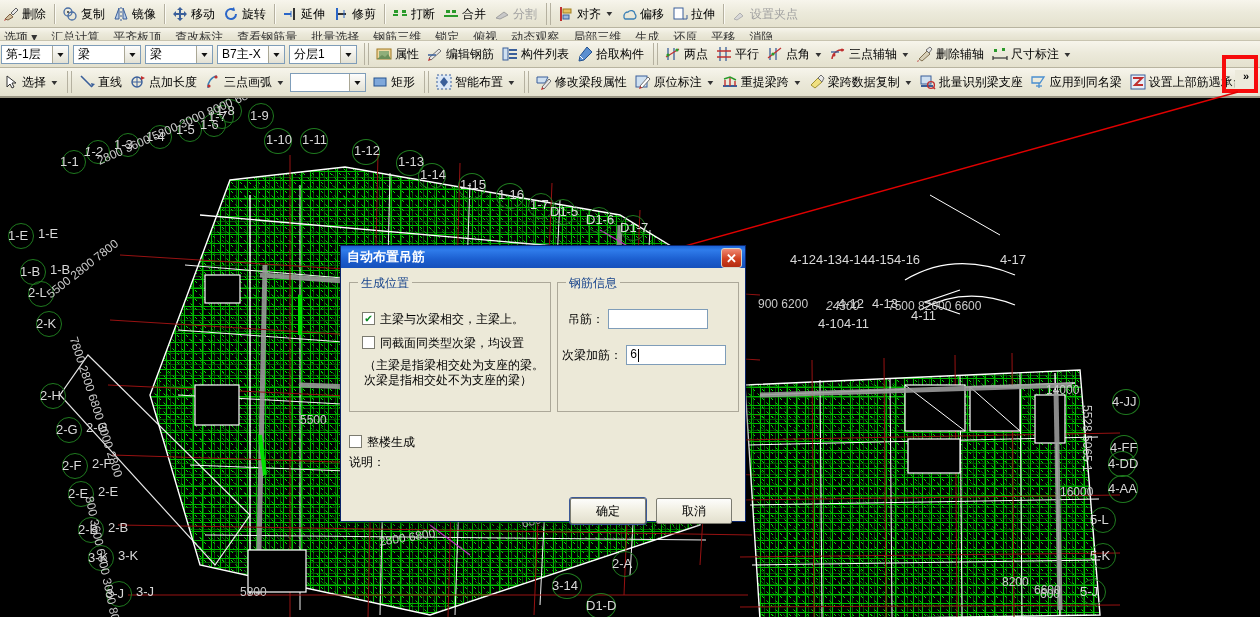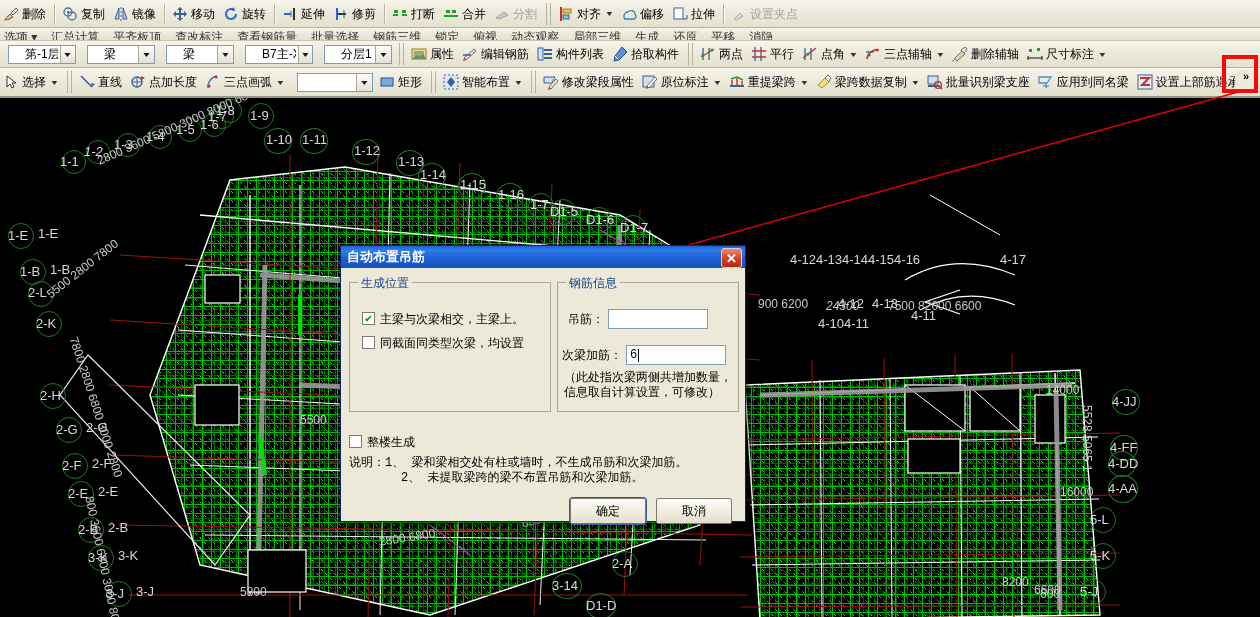--- a/index.html
+++ b/index.html
@@ -44,21 +44,21 @@
   .caret { font-size: 7px; color: #333; margin-left: 2px; transform: scaleX(1.4); display:inline-block;}
 
   
   .ic { width: 16px; height: 16px; display: inline-block; position: relative; flex: 0 0 16px;}
   .ic svg { display:block; }
 
   
   .combo {
     display: inline-flex; align-items: center;
     height: 19px; background: #fff; border: 1px solid #7f9db9;
-    margin: 0 3px 0 8px; font-size: 12px; padding-left: 16px;
+    margin: 0 3px 0 1px; font-size: 12px; padding-left: 4px;
     box-sizing: border-box;
   }
   .combo .txt { flex: 1 1 auto; overflow: hidden; white-space: nowrap; }
   .combo .btn {
     width: 15px; height: 17px; margin-left: 2px;
     background: linear-gradient(to bottom,#fdfdfc,#e3e1d4);
     border-left: 1px solid #aaa795;
     display: flex; align-items: center; justify-content: center;
     font-size: 7px; color: #111;
   }
@@ -445,54 +445,50 @@
         <div class="chk" style="position:absolute; left:12px; top:28px;">
           <span class="chkbox">
               <span class="tick">✔</span>
             </span>
           <span>主梁与次梁相交，主梁上。</span>
         </div>
         <div class="chk" style="position:absolute; left:12px; top:52px;">
           <span class="chkbox"></span>
           <span>同截面同类型次梁，均设置</span>
         </div>
+        <div class="note" style="position:absolute; left:14px; top:76px;">
+          <div>（主梁是指梁相交处为支座的梁。</div>
+          <div>次梁是指相交处不为支座的梁）</div>
+        </div>
       </div>
 
       <div class="grp" style="left:216px; top:14px; width:180px; height:128px;">
         <div class="grp-title">钢筋信息</div>
         <div style="position:absolute; left:10px; top:26px; display:flex; align-items:center;">
           <span class="fld-label">吊筋：</span>
           <span class="tfield" style="width:100px; margin-left:4px;">
             <span></span>
           </span>
         </div>
         <div style="position:absolute; left:4px; top:62px; display:flex; align-items:center;">
           <span class="fld-label">次梁加筋：</span>
           <span class="tfield" style="width:100px; margin-left:4px;">
             <span>6</span>
               <i class="caretbar"></i>
           </span>
         </div>
-        <div class="note" style="position:absolute; left:6px; top:88px;">
-          <div>（此处指次梁两侧共增加数量，</div>
-          <div>信息取自计算设置，可修改）</div>
-        </div>
       </div>
 
       <div class="chk" style="position:absolute; left:8px; top:166px;">
         <span class="chkbox"></span>
         <span>整楼生成</span>
       </div>
 
       <div style="position:absolute; left:8px; top:188px; display:flex;">
         <span class="note">说明：</span>
-        <span class="note">
-          <div>1、 梁和梁相交处有柱或墙时，不生成吊筋和次梁加筋。</div>
-          <div style="padding-left:16px;">2、 未提取梁跨的梁不布置吊筋和次梁加筋。</div>
-        </span>
       </div>
 
       <div class="btn-ok" style="left:229px; top:230px;">
         <span>确定</span>
       </div>
       <div class="btn-cancel" style="left:315px; top:230px;justify-content:center;">
         <span>取消</span>
       </div>
     </div>
   </div>

